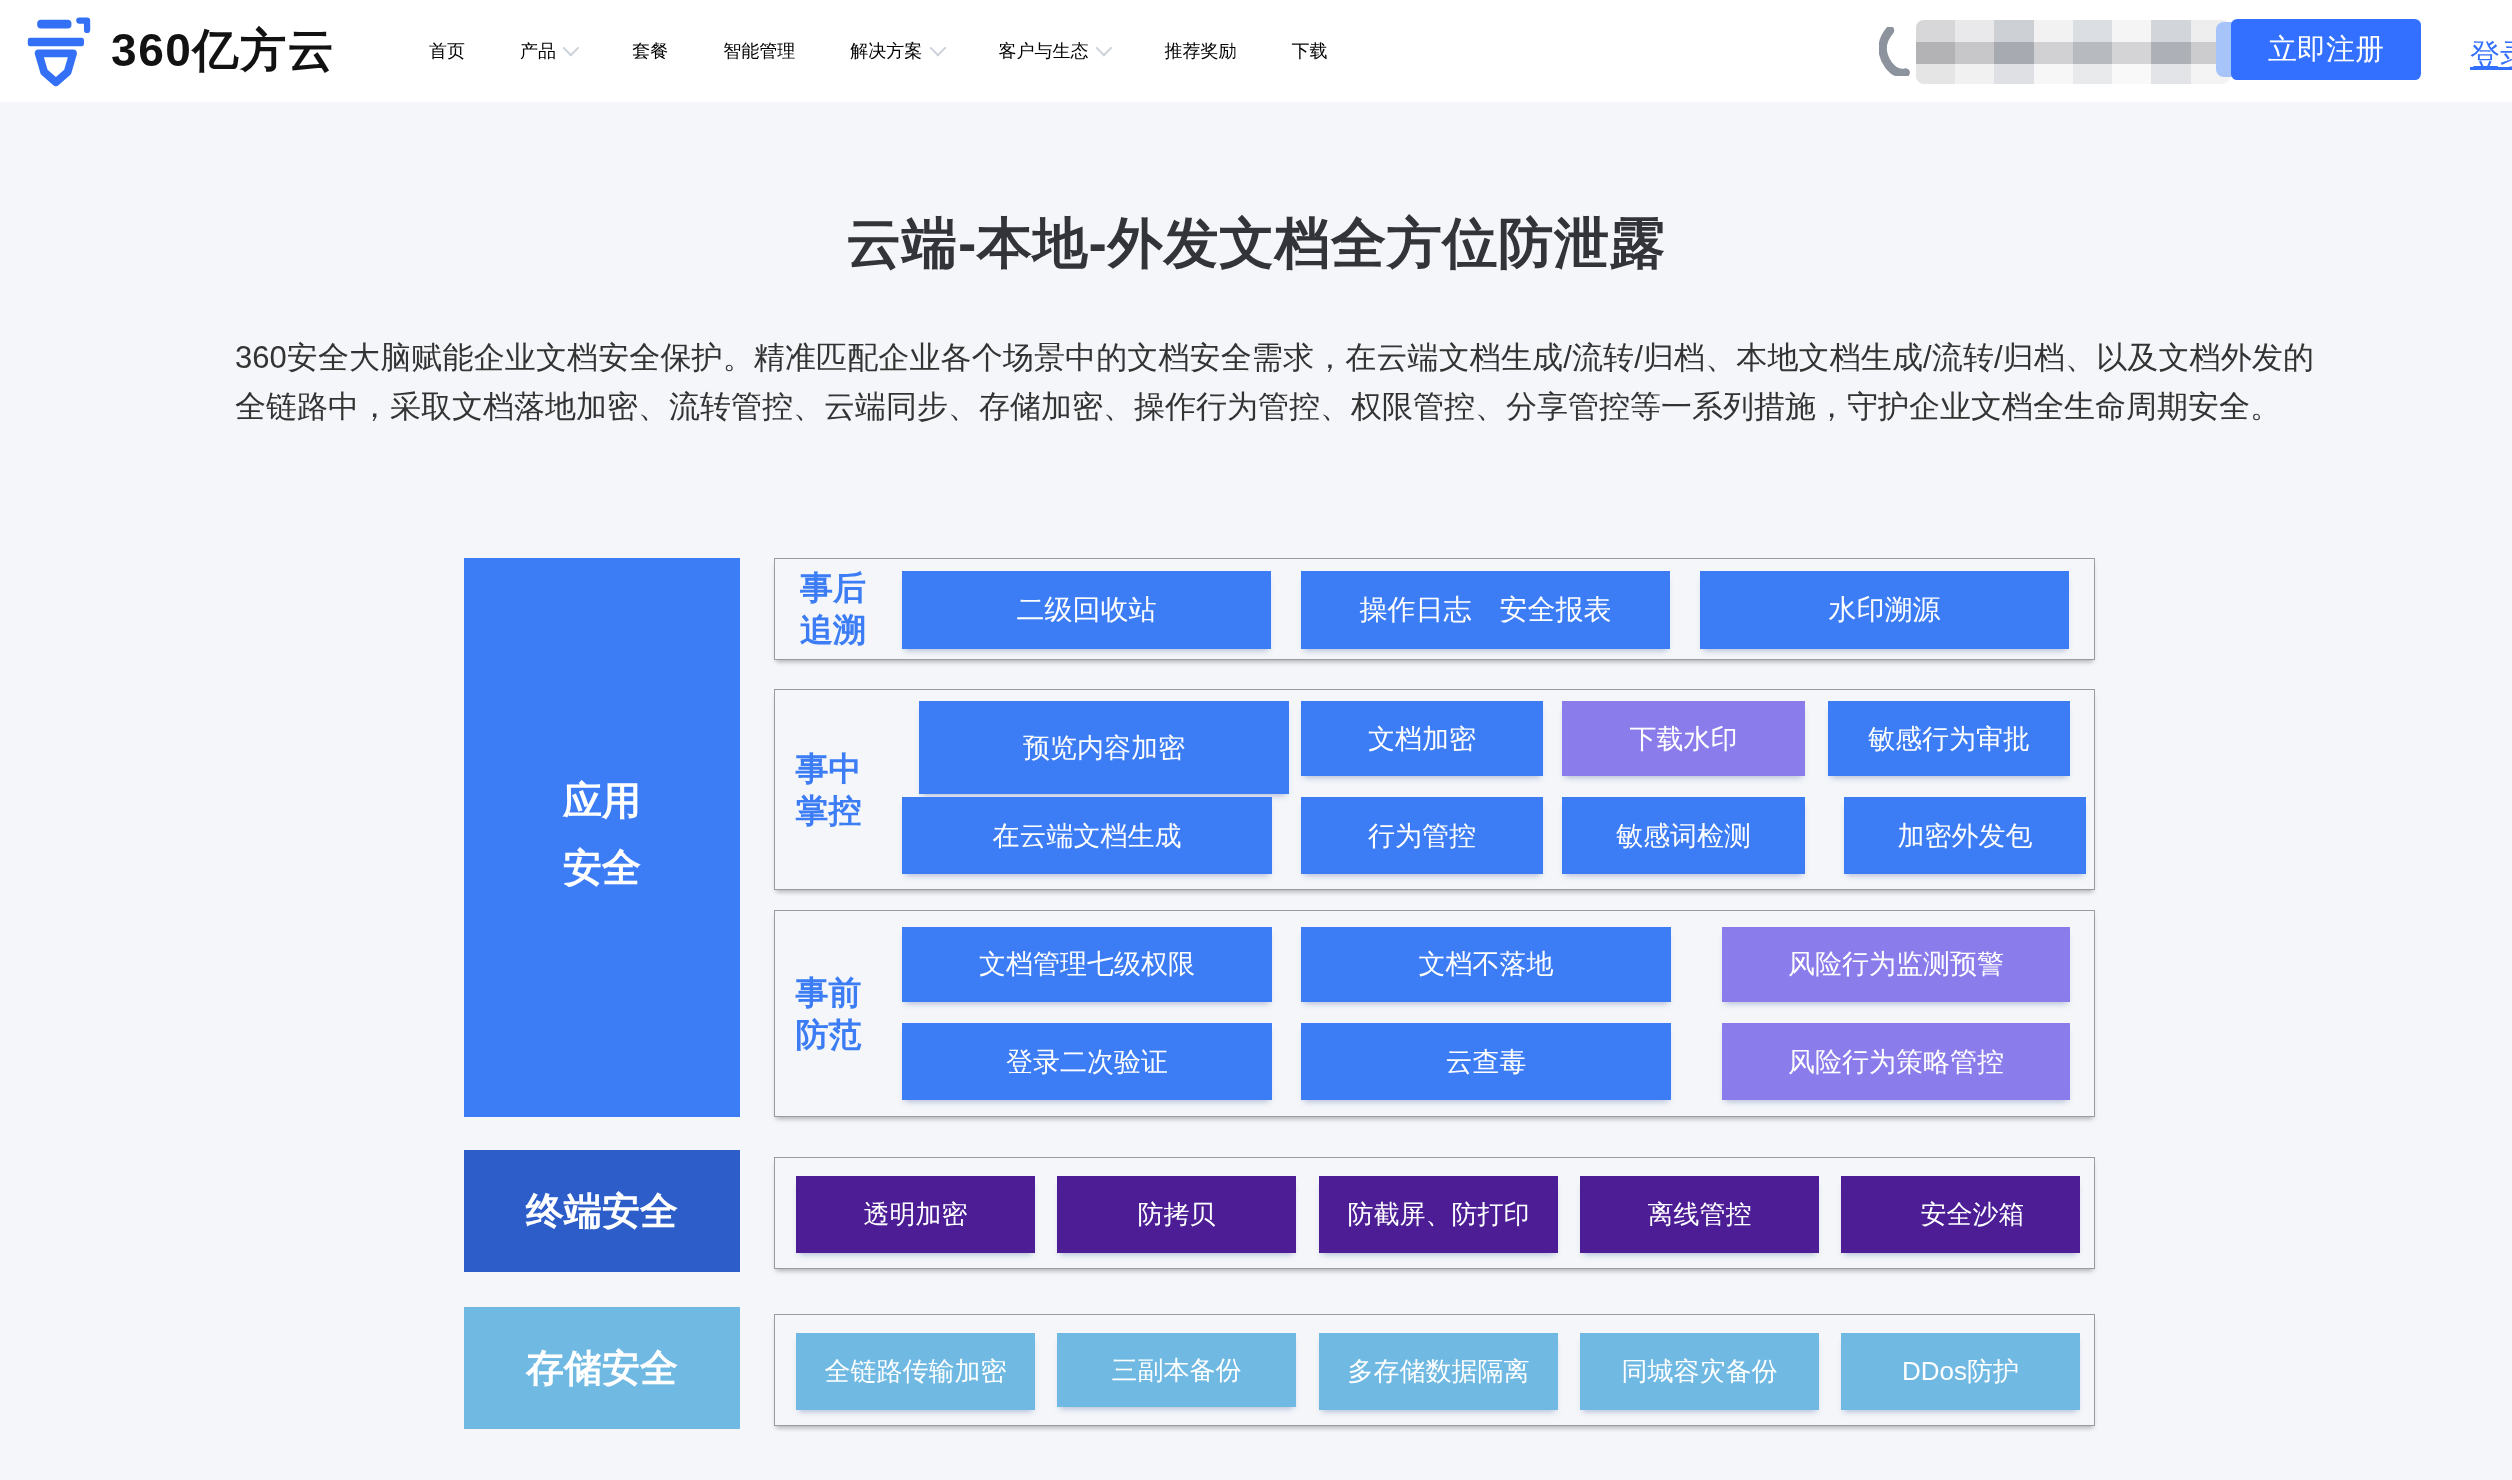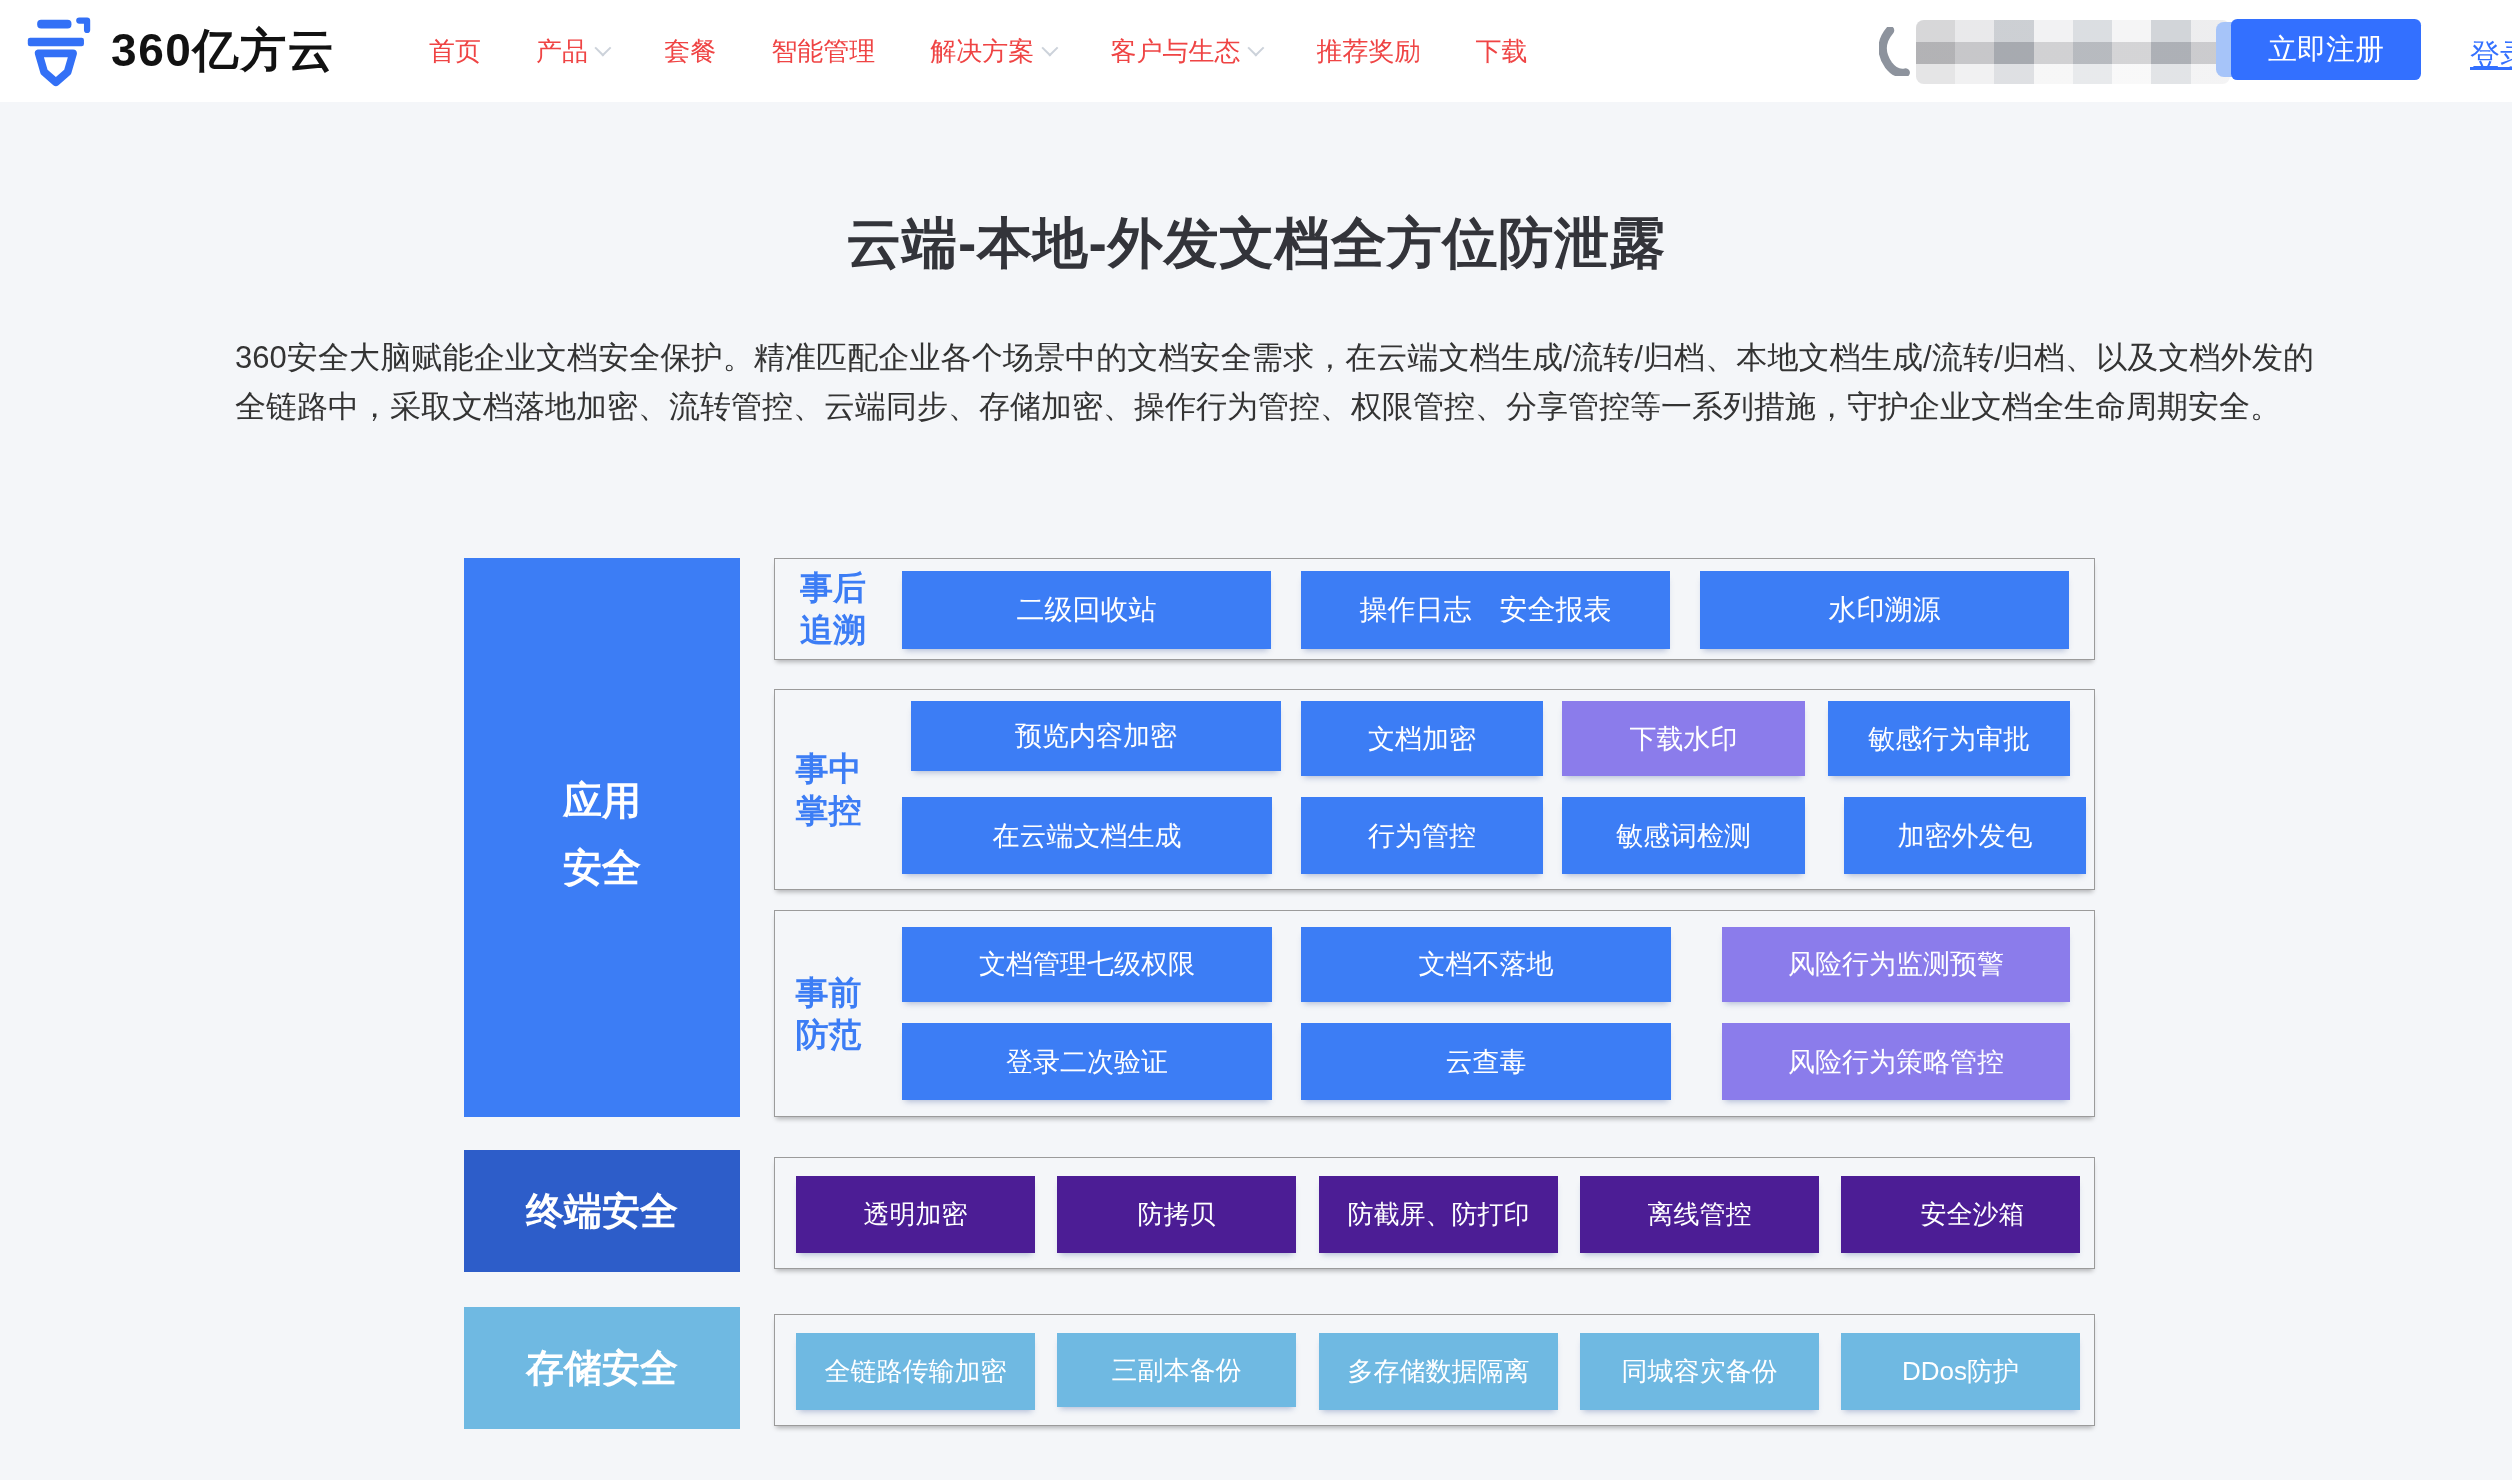--- a/index.html
+++ b/index.html
@@ -14,21 +14,21 @@
   
   .header {
     position:absolute; top:0; left:0; width:2512px; height:102px;
     background:#ffffff; z-index:5;
   }
   .logo { position:absolute; left:20.4px; top:11px; height:80px; display:flex; align-items:center; cursor:pointer; }
   .logo-icon { width:78px; height:78px; }
   .logo-text { font-size:46px; font-weight:700; color:#121212; letter-spacing:1.6px; margin-left:12.6px; }
 
   .nav { position:absolute; left:429px; top:0; height:102px; display:flex; align-items:center; gap:55px; }
-  .nav-item { font-size:26px; color:#ef4444; font-weight:500; display:flex; align-items:center; cursor:pointer; white-space:nowrap; }
+  .nav-item { font-size:18px; color:#000000; font-weight:500; display:flex; align-items:center; cursor:pointer; white-space:nowrap; }
   .chev { display:inline-block; width:11.8px; height:11.8px; border-right:2.4px solid #ccd2da; border-bottom:2.4px solid #ccd2da; transform:rotate(45deg); margin-left:9.4px; margin-top:-6.3px; }
 
   .phone-icon { position:absolute; left:1879px; top:27px; width:36px; height:49px; }
   .phone-blur {
     position:absolute; left:1916px; top:20.4px; width:314px; height:64px; border-radius:7.8px;
     background-image:
       repeating-linear-gradient(0deg, rgba(255,255,255,0.55) 0 20.4px, rgba(110,110,115,0.22) 20.4px 42px, rgba(255,255,255,0.3) 42px 64px),
       repeating-linear-gradient(90deg, #c6c6c8 0 39px, #e0e0e2 39px 78px, #b7bbc1 78px 118px, #ededee 118px 157px, #ccd0d5 157px 196px, #f1f1f2 196px 235px, #bfc3c9 235px 275px, #e6e6e8 275px 314px);
   }
   .reg-tab { position:absolute; left:2216px; top:22px; width:33px; height:55px; border-radius:7.8px; background:#a6c4f9; }
@@ -171,21 +171,21 @@
     <div class="btn bw v-blue" style="left:127px; top:11.8px; width:369px; height:78px;">二级回收站</div>
     <div class="btn bw v-blue" style="left:526px; top:11.8px; width:369px; height:78px;">操作日志　安全报表</div>
     <div class="btn bw v-blue" style="left:925px; top:11.8px; width:369px; height:78px;">水印溯源</div>
   </div>
 
   <div class="gbox gbox2">
     <div class="glabel" style="left:20.4px;">
       <div>事中</div>
       <div>掌控</div>
     </div>
-    <div class="btn v-blue" style="left:136px;  top:11px;  width:370px; height:70px;">预览内容加密</div>
+    <div class="btn v-blue" style="left:144px;  top:11px;  width:370px; height:93px;">预览内容加密</div>
     <div class="btn v-purple" style="left:787px; top:11px;  width:243px; height:75px;">下载水印</div>
     <div class="btn v-blue" style="left:526px;  top:11px;  width:242px; height:75px;">文档加密</div>
     <div class="btn v-blue" style="left:1053px; top:11px;  width:242px; height:75px;">敏感行为审批</div>
     <div class="btn v-blue" style="left:127px;  top:107px; width:370px; height:77px;">在云端文档生成</div>
     <div class="btn v-blue" style="left:526px;  top:107px; width:242px; height:77px;">行为管控</div>
     <div class="btn v-blue" style="left:787px; top:107px; width:243px; height:77px;">敏感词检测</div>
     <div class="btn v-blue" style="left:1053px; top:107px; width:242px; height:77px;margin-left:16px;">加密外发包</div>
   </div>
 
   <div class="gbox gbox3">

